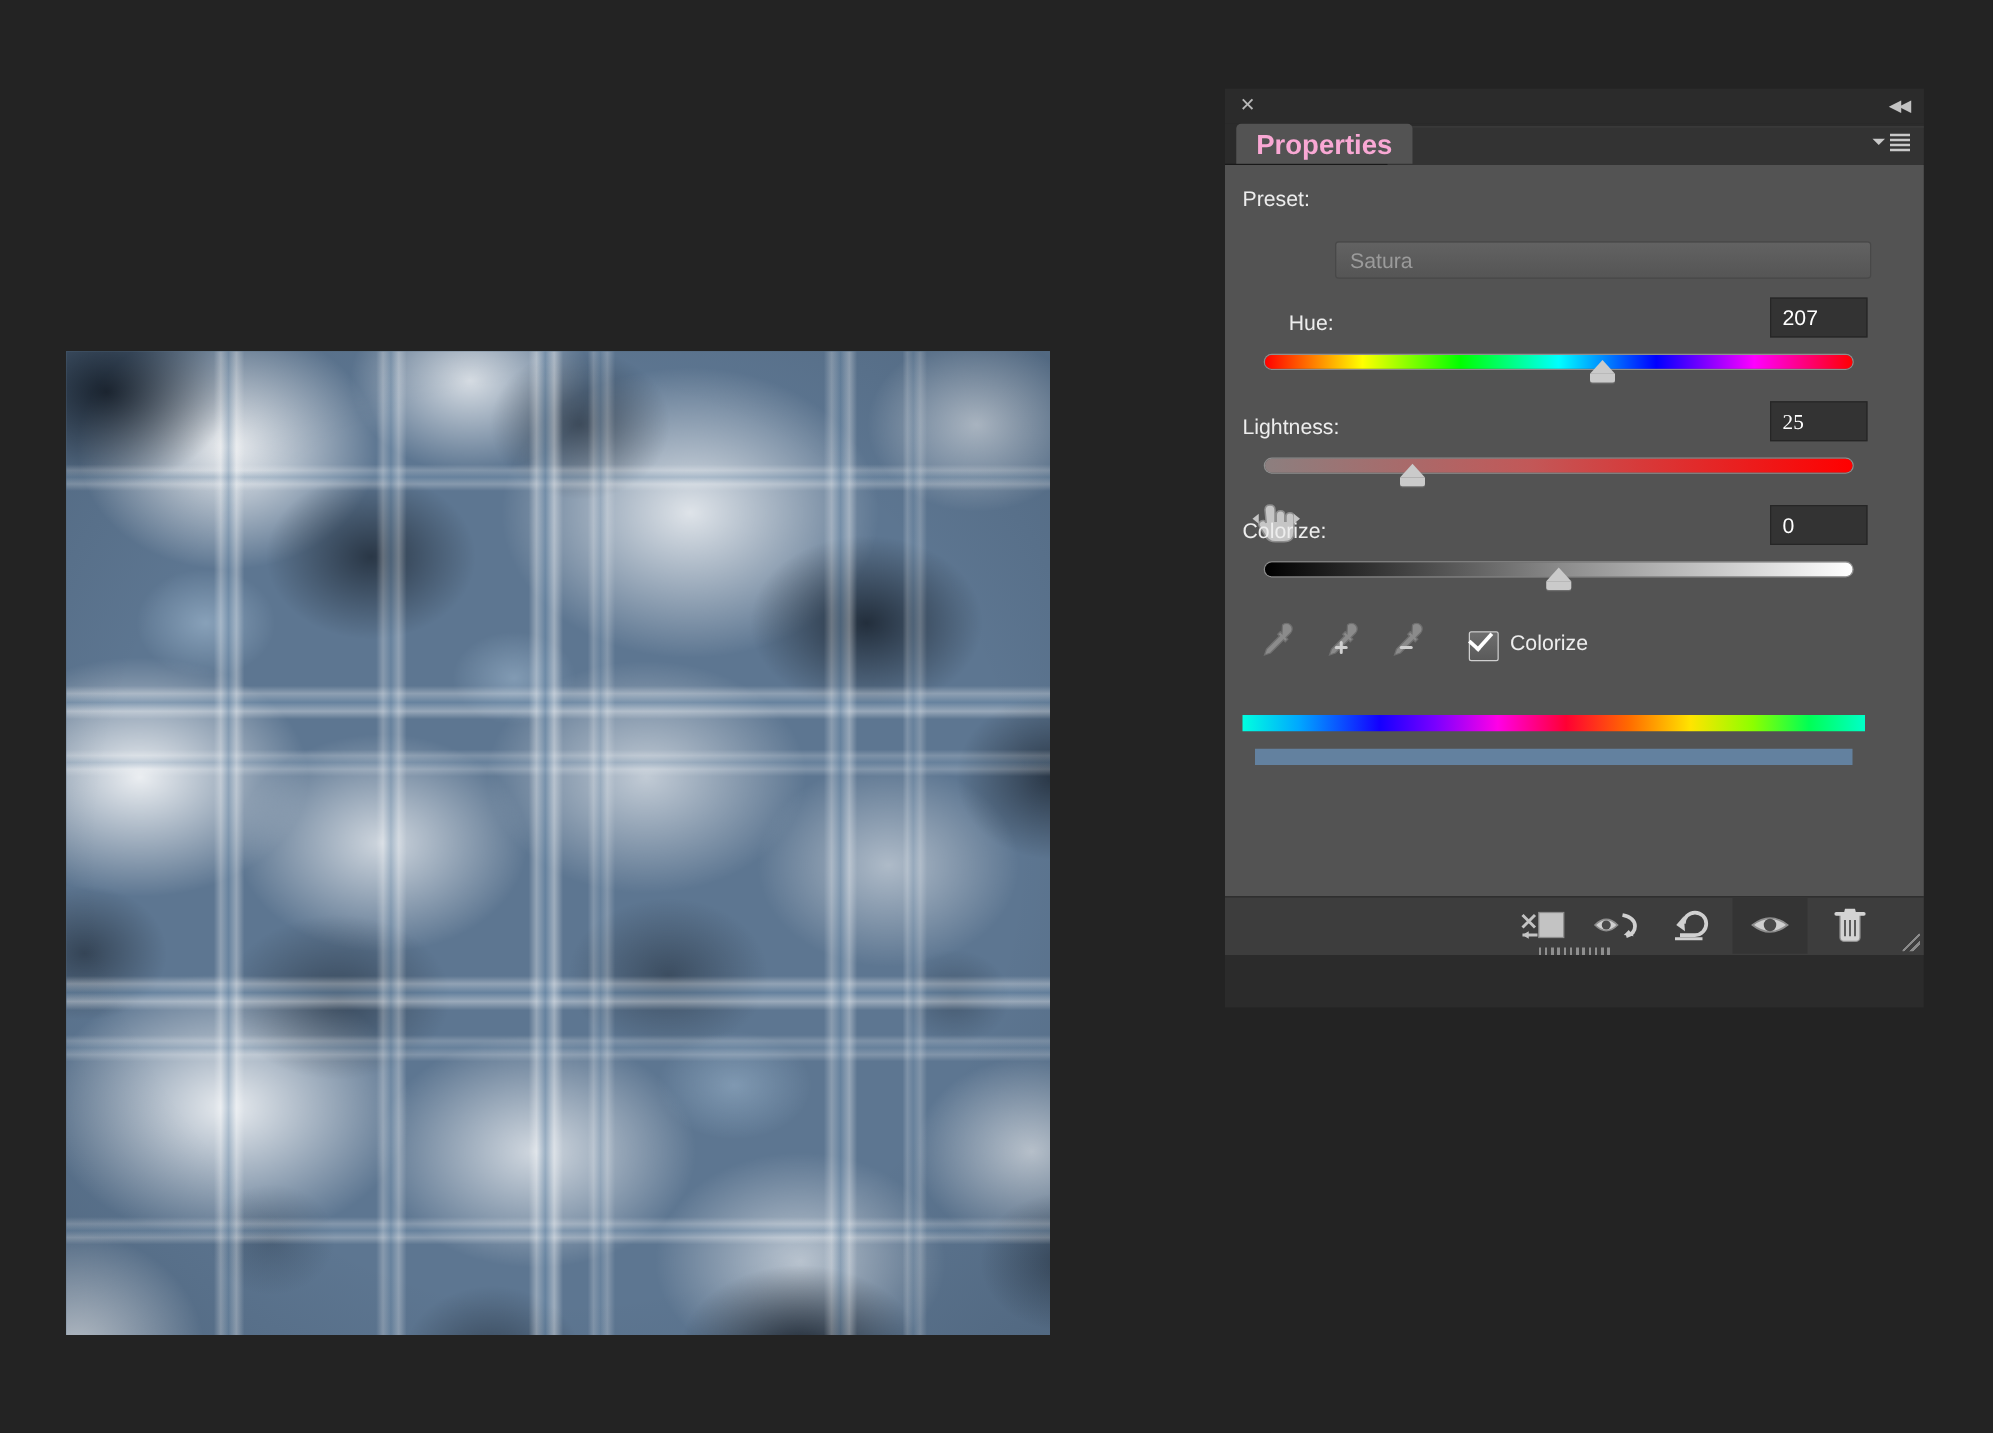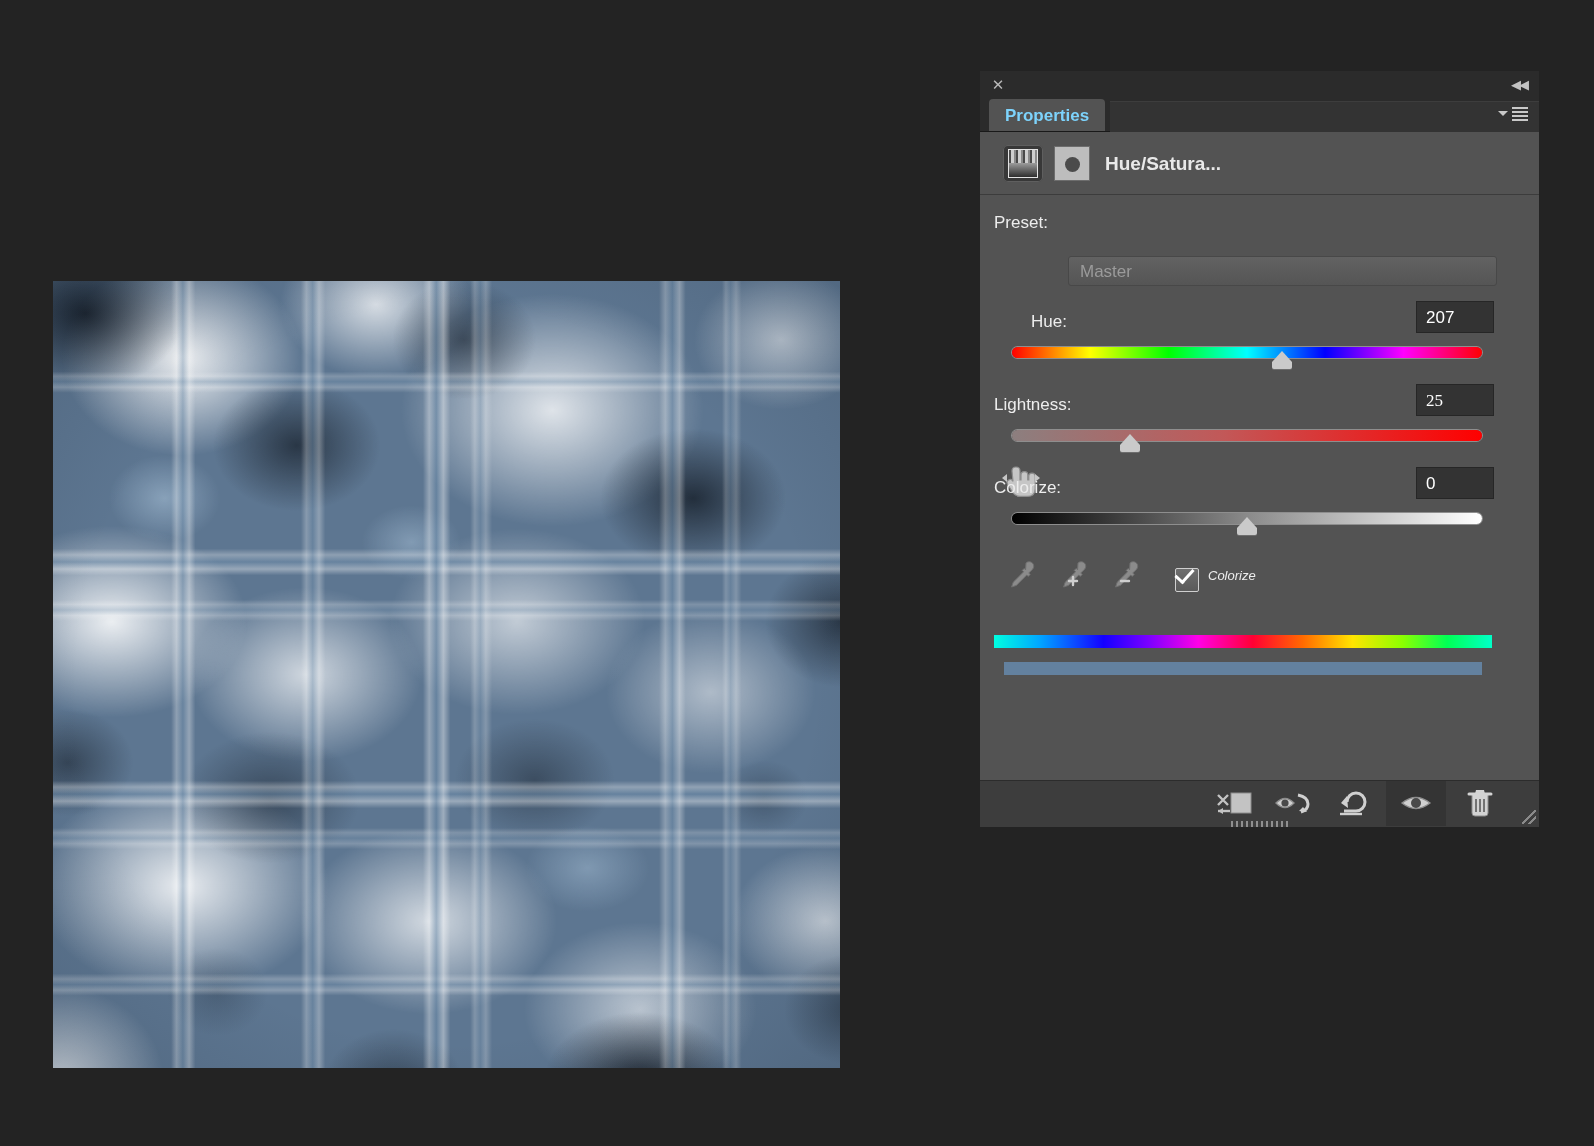--- a/index.html
+++ b/index.html
@@ -133,21 +133,21 @@
   }
   .tabstrip {
     position: relative; height: 32px;
     background: #2b2b2b;
     border-bottom: 1px solid #191919;
   }
   .tab {
     position: absolute; left: 9px; top: 0;
     height: 32px; padding: 0 16px;
     background: #535353;
-    color: #7dd3fc; font-size: 17px; font-weight: bold;
+    color: #f9a8d4; font-size: 22px; font-weight: bold;
     line-height: 33px;
     border-top-left-radius: 4px; border-top-right-radius: 4px;
     cursor: pointer;
   }
   .tabstrip-filler {
     position: absolute; left: 130px; right: 0; top: 2px; height: 30px;
     background: #333333;
     border-top: 1px solid #3d3d3d;
   }
   .panel-menu {
@@ -273,21 +273,21 @@
     background: linear-gradient(180deg,#6e6e6e,#5a5a5a);
     border: 1px solid #cfcfcf; border-radius: 2px; cursor: pointer;
   }
   .checkbox .tick {
     position: absolute; left: 3px; top: -4px;
     width: 8px; height: 15px;
     border: solid #ffffff; border-width: 0 3px 3px 0;
     transform: rotate(42deg);
   }
   .cb-label {
-    position: absolute; color: #ededed; font-size: 13px; cursor: pointer; font-style: italic;
+    position: absolute; color: #ededed; font-size: 17px; cursor: pointer;
   }
 
   .colorbar { position: absolute; height: 13px; }
   .bar-spectrum {
     background: linear-gradient(90deg,
       #00ffe0 0%, #00a8ff 9%, #1400ff 22%, #7a00ff 31%,
       #ff00e6 41%, #ff0033 52%, #ff6a00 62%, #ffe400 72%,
       #8cff00 82%, #00ff55 91%, #00ffc8 100%);
   }
   .bar-result { background: #63819f; }
@@ -340,45 +340,35 @@
         <span class="tri"></span>
         <span class="bars">
           <i></i>
             <i></i>
             <i></i>
             <i></i>
         </span>
       </div>
     </div>
 
-    <div class="panel-head">
-      <div class="thumb-adj">
-        <span class="inner"></span>
-        <span class="bars"></span>
-      </div>
-      <div class="thumb-mask">
-        <span class="dot"></span>
-      </div>
-      <div class="head-title">Hue/Satura...</div>
-    </div>
 
     <div class="panel-body">
 
       <div class="row-label" style="left:14px; top:18px;text-align:right;">Preset:</div>
 
       <div class="onimage-icon">
         <svg viewBox="0 0 46 44" width="46" height="44" aria-hidden="true">
           <path d="M16 14 q0-4 4-4 t4 4 v9 h1 v-5 q0-3.4 3.4-3.4 t3.4 3.4 v5 h1 v-3.6
                    q0-3.2 3.2-3.2 t3.2 3.2 v12 q0 8-8 8 h-7 q-5 0-7.6-4.2 l-5-8
                    q-1.6-2.6 1-4.2 t4.2 1 l0.2 0.3 z" fill="#c6c6c6" stroke="#8d8d8d" stroke-width="1.2"></path>
           <path d="M11 17 l-5 4 l5 4 z" fill="#c6c6c6"></path>
           <path d="M39 17 l5 4 l-5 4 z" fill="#c6c6c6"></path>
         </svg>
       </div>
-      <div class="select disabled" style="left:88px; top:61px; width:429px;">Master</div>
+      <div class="select disabled" style="left:88px; top:61px; width:429px;">Satura</div>
 
       <div class="row-label" style="left:14px; top:117px;margin-left:37px;">Hue:</div>
       <div class="numfield" style="left:436px; top:106px;">207</div>
       <div class="slider" style="left:32px; top:152px; width:470px;">
         <span class="track track-hue"></span>
         <span class="thumb" style="left:57.5%;"></span>
       </div>
 
       <div class="row-label" style="left:14px; top:200px;">Lightness:</div>
       <div class="numfield" style="left:436px; top:189px;font-family:Liberation Serif, serif;">25</div>

